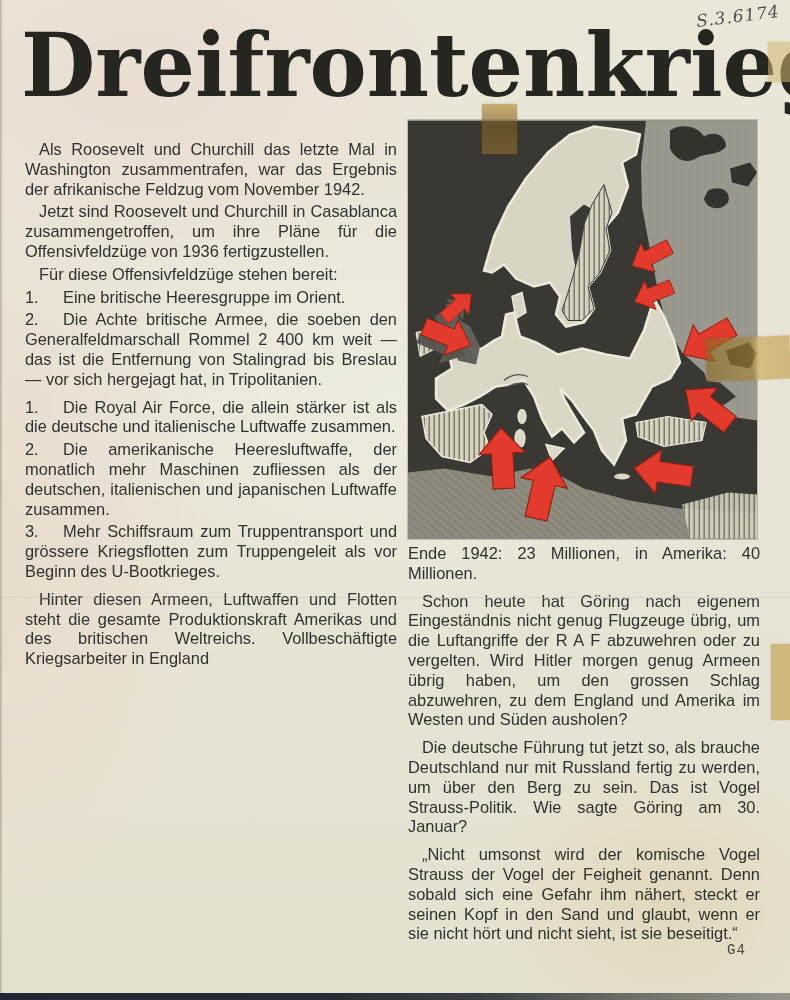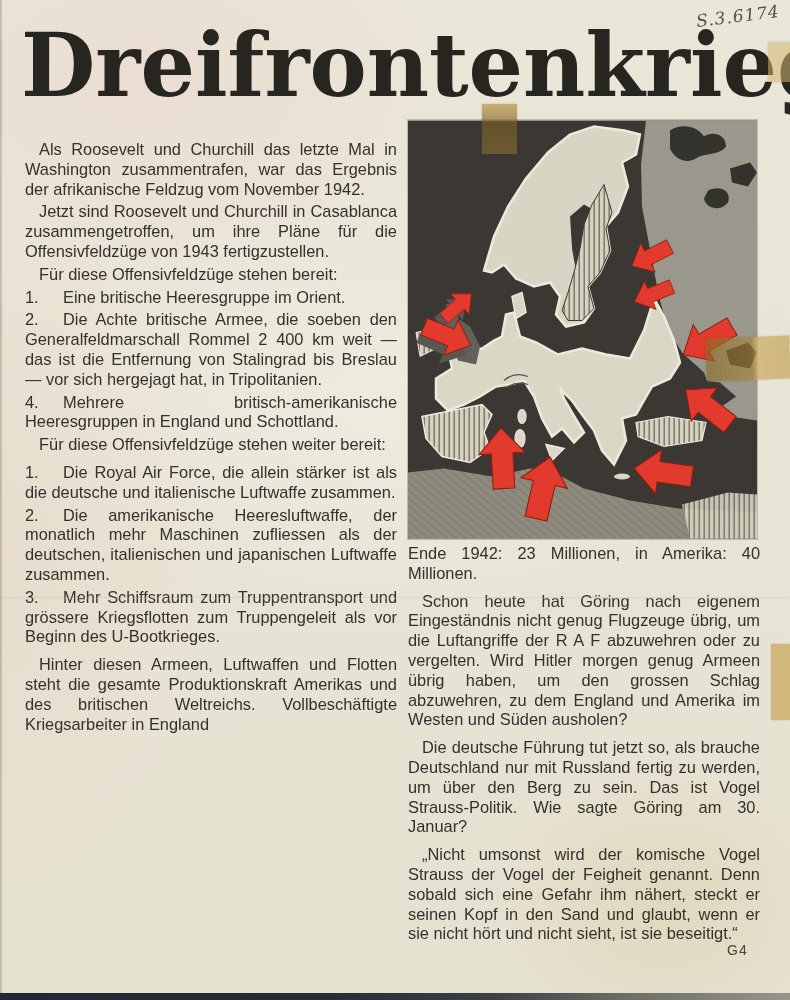--- a/index.html
+++ b/index.html
@@ -30,21 +30,21 @@
   .col{position:absolute;font-size:16.4px;line-height:19.8px;text-align:justify;}
   .col-left{left:25px;top:140px;width:372px;}
   .col-right{left:408px;top:544px;width:352px;}
   .col p{margin:0 0 3px 0;}
   p.ind{text-indent:14px;}
   p.sp{margin-top:8px;}
   .num{display:inline-block;width:38px;text-indent:0;}
   .map-fig{position:absolute;left:408px;top:120px;width:349px;height:419px;box-shadow:0 0 0 1px rgba(60,56,48,.25);}
   .footer-code{
     position:absolute;left:727px;top:942px;
-    font-family:Liberation Sans, sans-serif;font-size:14px;color:#45423b;letter-spacing:1px;
+    font-family:Liberation Mono, monospace;font-size:14px;color:#45423b;letter-spacing:1px;
   }
   .tape{position:absolute;box-shadow:0 0 2px rgba(90,70,20,.25);}
   .tape1{left:482px;top:104px;width:35px;height:50px;
     background:linear-gradient(180deg, rgba(190,156,80,.75) 0%, rgba(120,94,38,.65) 40%, rgba(150,118,50,.55) 100%);}
   .tape2{left:706px;top:337px;width:84px;height:43px;transform:rotate(-2deg);
     background:linear-gradient(90deg, rgba(138,106,36,.62) 0%, rgba(166,132,56,.62) 55%, rgba(205,172,100,.72) 60%, rgba(198,166,96,.72) 100%);}
   .tape3{left:771px;top:644px;width:19px;height:76px;background:rgba(203,172,102,.8);}
   .tape4{left:768px;top:42px;width:22px;height:40px;background:rgba(210,182,112,.55);}
   .crease{position:absolute;left:0;right:0;height:2px;background:linear-gradient(180deg,rgba(110,100,80,.16),rgba(255,255,250,.25));}
   .bottom-edge{position:absolute;left:0;bottom:0;width:790px;height:7px;
@@ -55,28 +55,26 @@
 <body>
 
 <div class="page">
 
   <div class="handnote">S.3.6174</div>
 
   <div class="title">Dreifrontenkrieg</div>
 
   <div class="col col-left">
     <p class="ind">Als Roosevelt und Churchill das letzte Mal in Washington zusammentrafen, war das Ergebnis der afrikanische Feldzug vom November 1942.</p>
-    <p class="ind">Jetzt sind Roosevelt und Churchill in Casablanca zusammengetroffen, um ihre Pläne für die Offensivfeldzüge von 1943 fertigzustellen.</p>
+    <p class="ind">Jetzt sind Roosevelt und Churchill in Casablanca zusammengetroffen, um ihre Pläne für die Offensivfeldzüge von 1936 fertigzustellen.</p>
     <p class="ind">Für diese Offensivfeldzüge stehen bereit:</p>
 
     <p><span class="num">1.</span><span>Eine britische Heeresgruppe im Orient.</span></p>
     <p><span class="num">2.</span><span>Die Achte britische Armee, die soeben den Generalfeldmarschall Rommel 2 400 km weit — das ist die Entfernung von Stalingrad bis Breslau — vor sich hergejagt hat, in Tripolitanien.</span></p>
-    <p><span class="num">4.</span><span>Mehrere britisch-amerikanische Heeresgruppen in England und Schottland.</span></p>
 
-    <p class="ind">Für diese Offensivfeldzüge stehen weiter bereit:</p>
 
     <p class="sp"><span class="num">1.</span><span>Die Royal Air Force, die allein stärker ist als die deutsche und italienische Luftwaffe zusammen.</span></p>
     <p><span class="num">2.</span><span>Die amerikanische Heeresluftwaffe, der monatlich mehr Maschinen zufliessen als der deutschen, italienischen und japanischen Luftwaffe zusammen.</span></p>
     <p><span class="num">3.</span><span>Mehr Schiffsraum zum Truppentransport und grössere Kriegsflotten zum Truppengeleit als vor Beginn des U-Bootkrieges.</span></p>
 
     <p class="ind sp">Hinter diesen Armeen, Luftwaffen und Flotten steht die gesamte Produktionskraft Amerikas und des britischen Weltreichs. Vollbeschäftigte Kriegsarbeiter in England</p>
   </div>
 
   <div class="map-fig">
     <svg viewBox="0 0 349 418" width="349" height="419" xmlns="http://www.w3.org/2000/svg">

